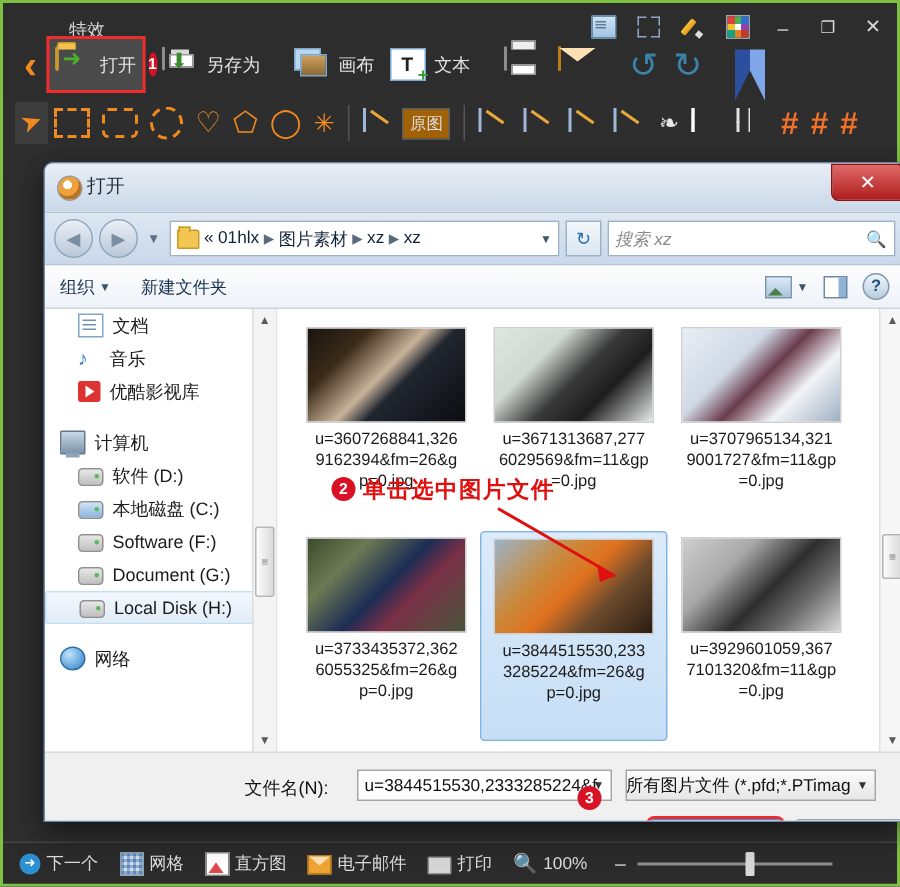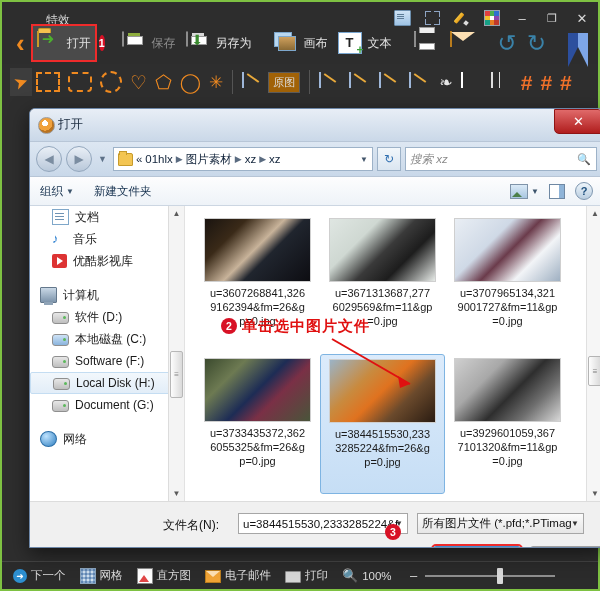--- a/index.html
+++ b/index.html
@@ -189,21 +189,21 @@
   .fa-thumb{position:absolute;left:1px;right:1px;top:150px;height:28px;background:linear-gradient(90deg,#fdfdfd,#d8d8d8);
      border:1px solid #b4b4b4;border-radius:2px;display:flex;align-items:center;justify-content:center;color:#7d7d7d;font-size:8px;}
   .footer{height:75px;background:#f0f0f0;border-top:1px solid #dcdcdc;position:relative;}
   .lbl-fn{position:absolute;left:133px;top:15px;font-size:12px;color:#101010;}
   .fn-input{position:absolute;left:208px;top:11px;width:170px;height:21px;background:#fff;
      border:1px solid #a6a6a6;display:flex;align-items:center;padding:0 16px 0 4px;
      font-size:11.5px;color:#111;overflow:hidden;white-space:nowrap;box-sizing:border-box;}
   .fn-input .dd{position:absolute;right:4px;color:#333;font-size:8px;}
   .ft-input{position:absolute;left:387px;top:11px;width:167px;height:21px;
      background:linear-gradient(#fbfbfb,#e6e6e6);border:1px solid #a6a6a6;display:flex;align-items:center;
-     padding:0 16px 0 4px;font-size:11.5px;color:#111;overflow:hidden;white-space:nowrap;box-sizing:border-box;}
+     padding:0 16px 0 4px;font-size:11.5px;color:#111;overflow:hidden;white-space:nowrap;box-sizing:border-box;justify-content:flex-end;}
   .ft-input .dd{position:absolute;right:4px;color:#333;font-size:8px;}
   .btn{position:absolute;height:25px;width:88px;border-radius:3px;font-size:12.5px;color:#0c0c0c;
      display:flex;align-items:center;justify-content:center;box-sizing:border-box;cursor:default;}
   .btn-open{left:403px;top:44px;background:linear-gradient(#f6fbff,#d9ebfb);border:1px solid #3c8fd4;
      box-shadow:0 0 0 2px #ef2b2b;}
   .btn-cancel{left:500px;top:44px;background:linear-gradient(#fbfbfb,#e4e4e4);border:1px solid #a0a0a0;}
   .step{position:absolute;width:16px;height:16px;border-radius:50%;background:#d81125;color:#fff;
      font-size:10.5px;font-weight:bold;display:flex;align-items:center;justify-content:center;}
   
   .anno-text{position:absolute;left:240px;top:315px;color:#e01010;font-size:15px;font-weight:bold;
@@ -256,26 +256,20 @@
 
     <div class="toolrow1">
       <div class="chev">‹</div>
       <div class="tbtn hl">
         <span class="g" style="margin-top:4px;">
           <span class="folder"></span><span class="arrow-grn">➜</span>
         </span>
         <span>打开</span>
       </div>
       <div class="step" style="position:relative;left:2px;top:0;">1</div>
-      <div class="tbtn dim" style="margin-left:14px;">
-        <span class="g" style="margin-top:3px;">
-          <span class="disk"><span class="top"></span><span class="lbl"></span></span>
-        </span>
-        <span>保存</span>
-      </div>
       <div class="tbtn">
         <span class="g" style="margin-top:3px;">
           <span class="disk" style="background:linear-gradient(#f2f2f2,#c8c8c8)"><span class="top" style="background:#d8d8d8"></span><span class="lbl"></span></span>
           <span class="dl-arrow">⬇</span>
         </span>
         <span>另存为</span>
       </div>
       <div class="sep"></div>
       <div class="tbtn">
         <span class="g" style="margin-top:3px;">
@@ -489,27 +483,27 @@
           <span>软件 (D:)</span>
         </div>
         <div class="side-item">
           <span class="si si-hdd win"></span>
           <span>本地磁盘 (C:)</span>
         </div>
         <div class="side-item">
           <span class="si si-hdd"></span>
           <span>Software (F:)</span>
         </div>
+        <div class="side-item">
+          <span class="si si-hdd"></span>
+          <span>Document (G:)</span>
+        </div>
         <div class="side-item sel">
           <span class="si si-hdd"></span>
           <span>Local Disk (H:)</span>
-        </div>
-        <div class="side-item">
-          <span class="si si-hdd"></span>
-          <span>Document (G:)</span>
         </div>
         <div class="spacer"></div>
         <div class="side-item head">
           <span class="si si-net"></span>
           <span>网络</span>
         </div>
 
         <div class="sb-scroll">
           <div class="sb-up">▲</div>
           <div class="sb-thumb">≡</div>

